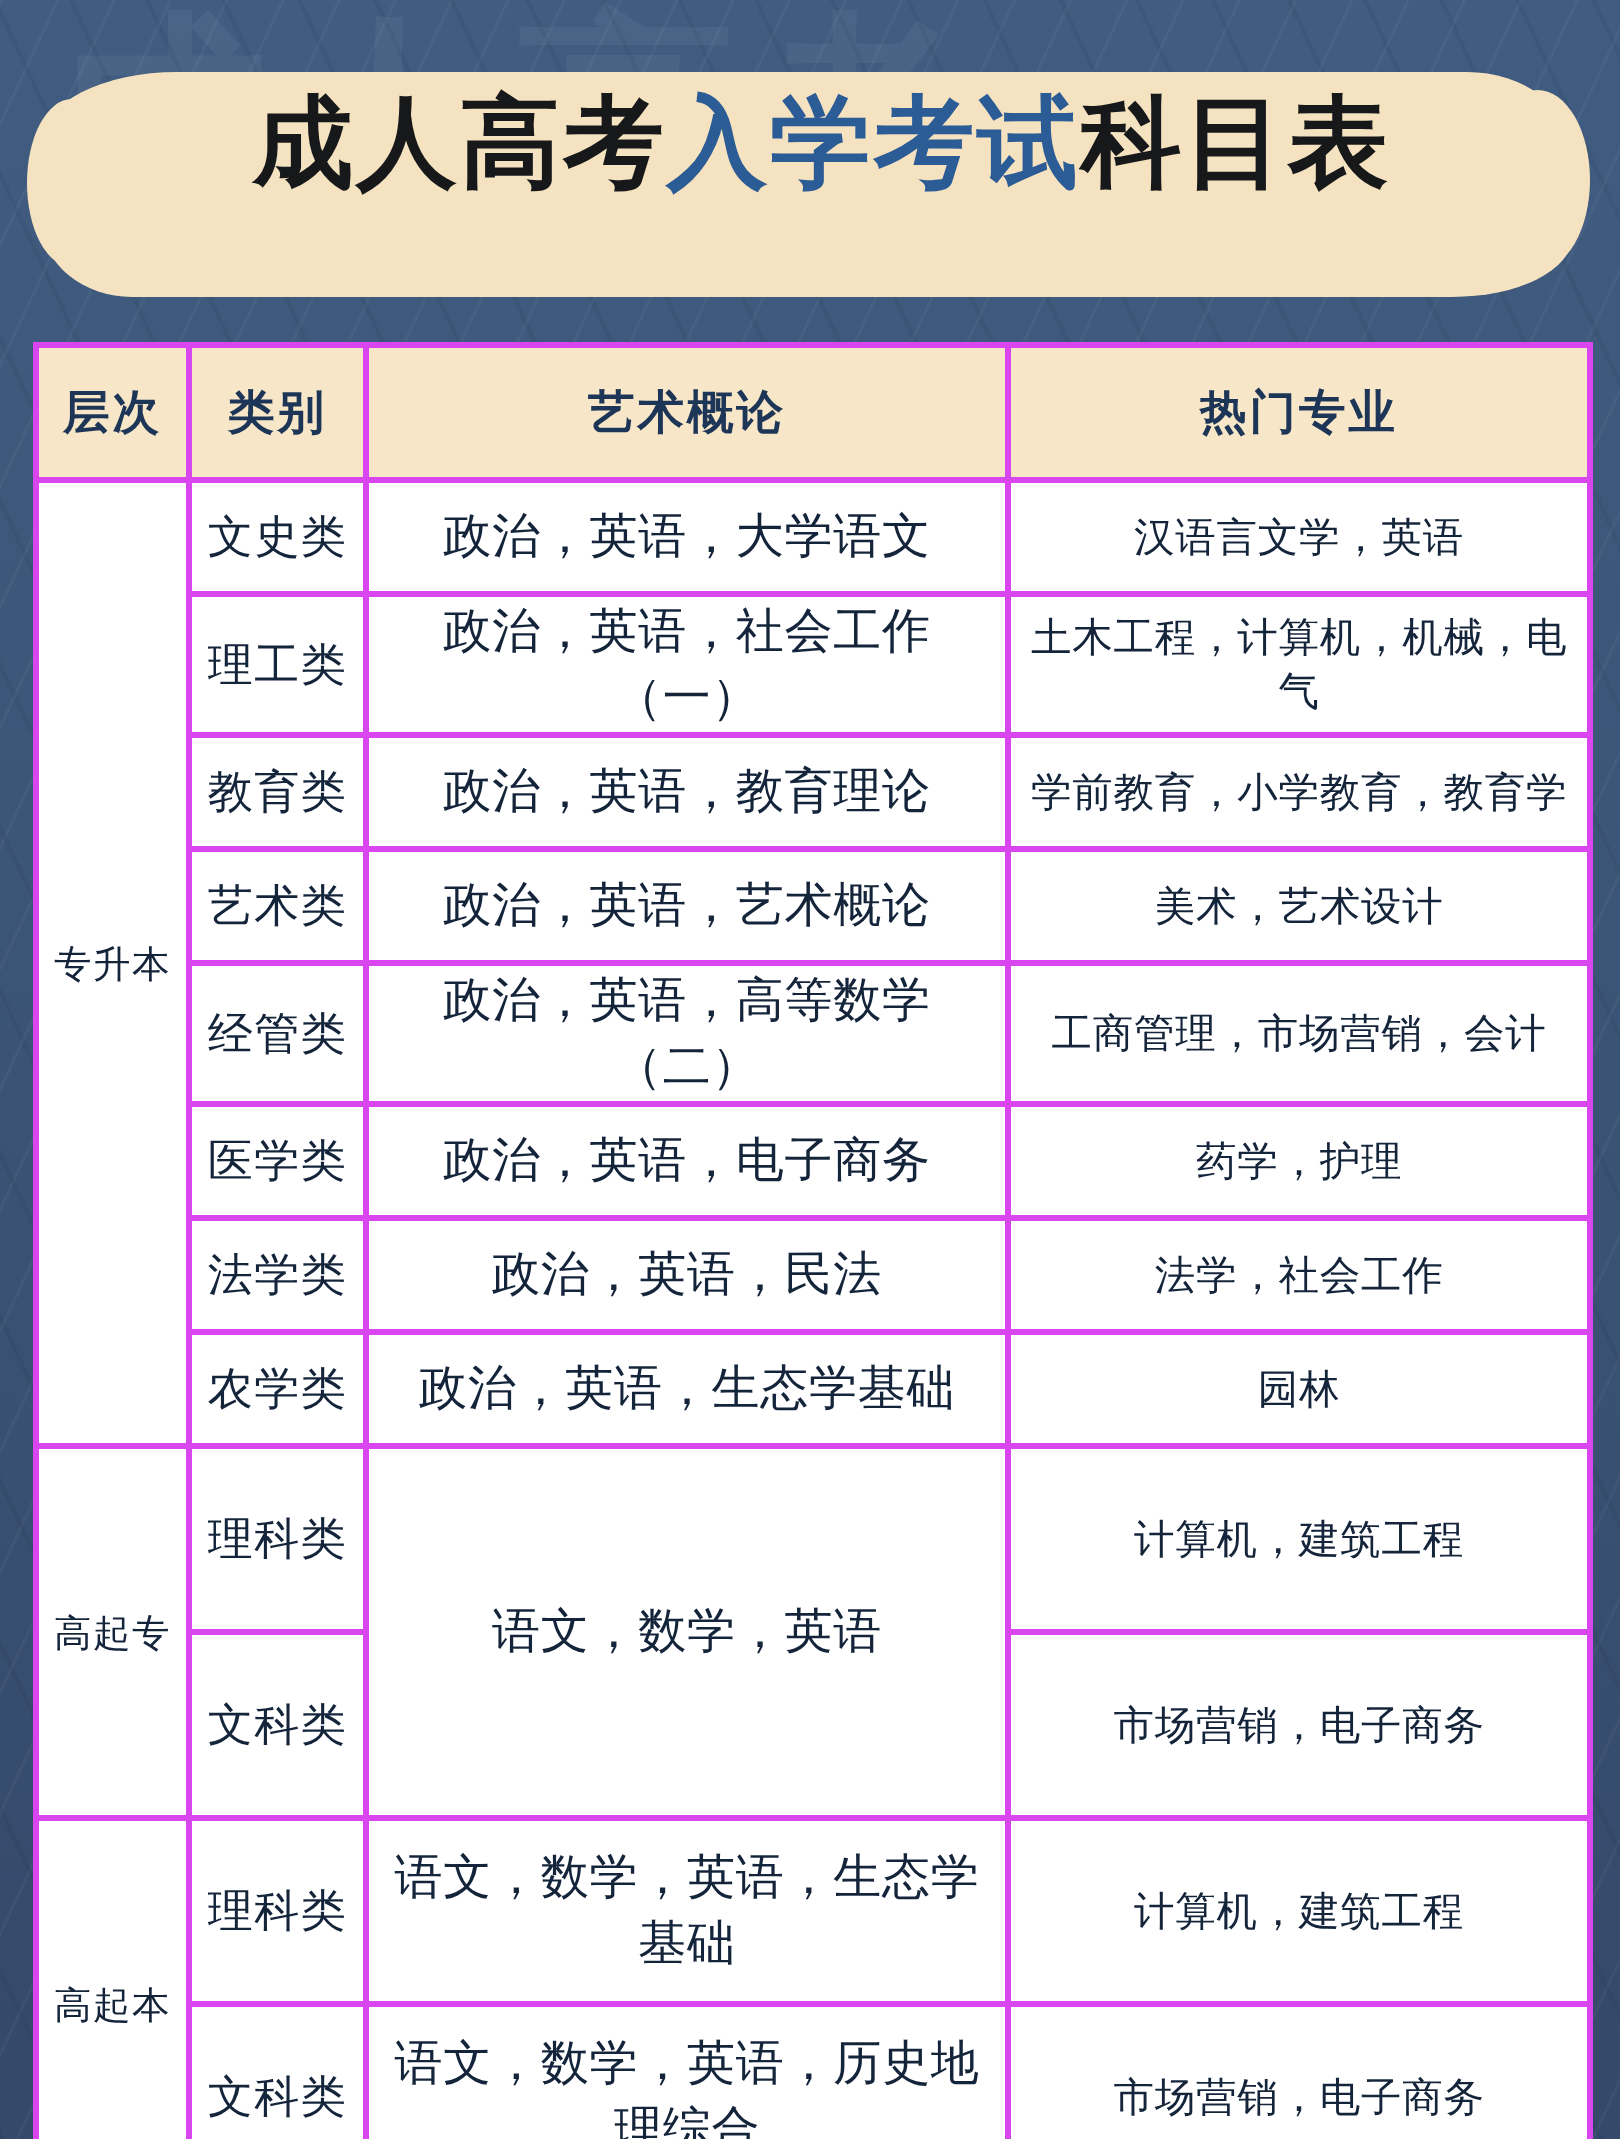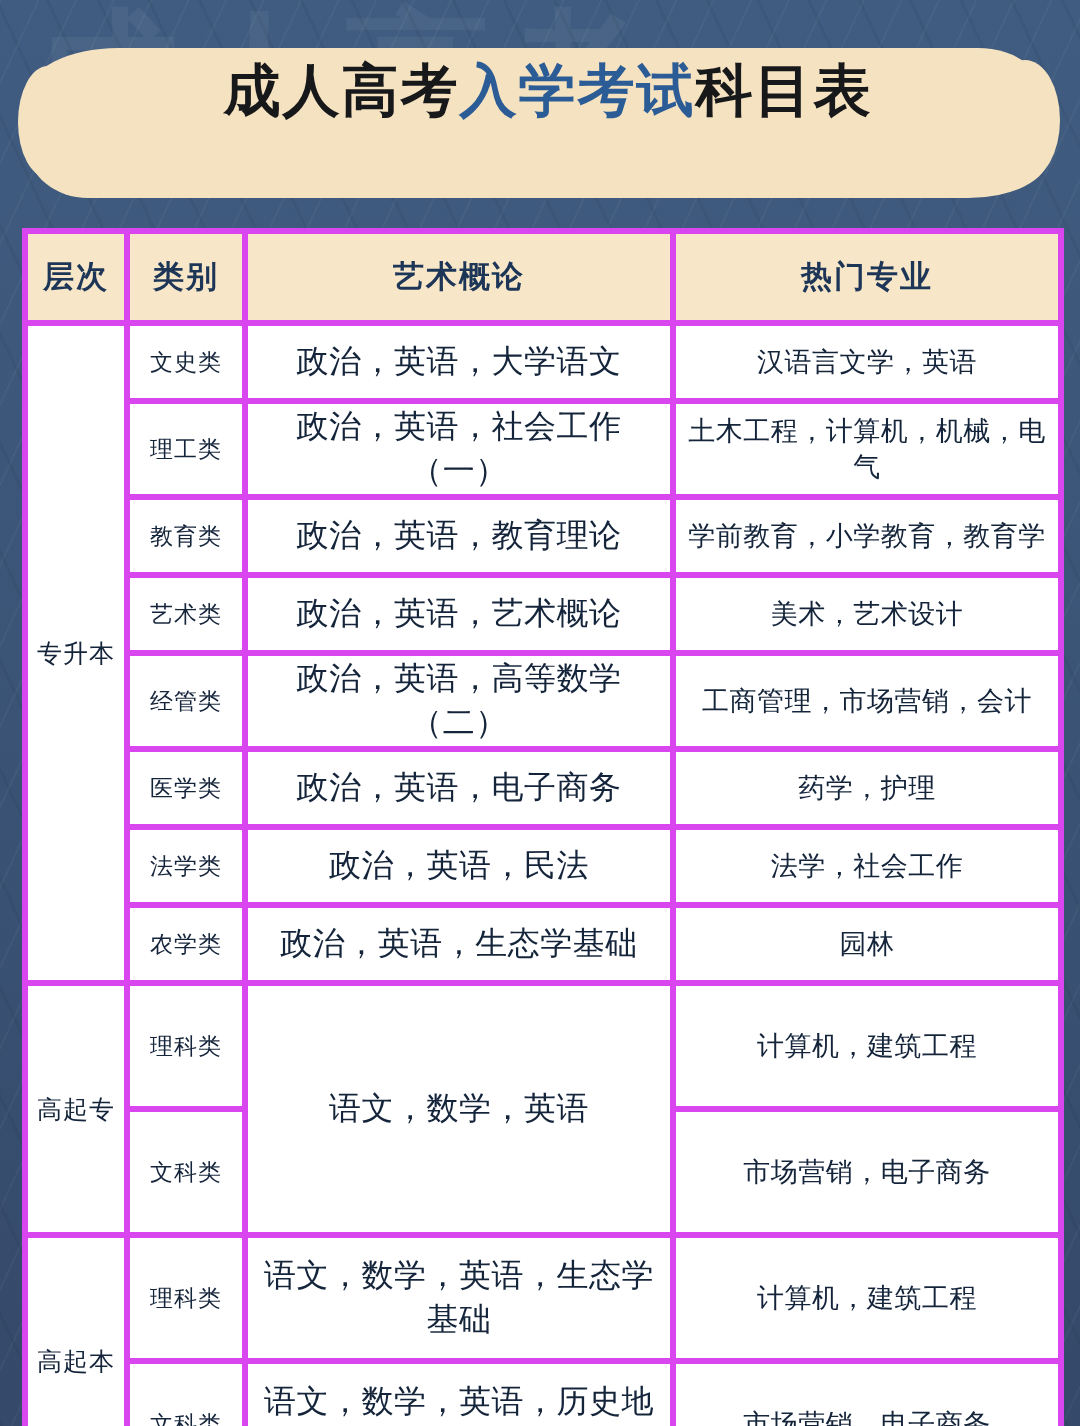--- a/index.html
+++ b/index.html
@@ -72,21 +72,21 @@
     height: 120px;
     background: #f5e2c0;
     border-radius: 50%;
   }
   .title-text {
     position: absolute;
     left: 16px;
     right: 0;
     top: 28px;
     text-align: center;
-    font-size: 57px;
+    font-size: 67px;
     line-height: 1;
     font-weight: 800;
     letter-spacing: 2px;
     font-family: "Liberation Sans", "DejaVu Sans", sans-serif;
     white-space: nowrap;
   }
   .t-dark { color: #17181a; }
   .t-blue { color: #2c5c96; }
 
   table.subject-table {
@@ -94,21 +94,21 @@
     z-index: 2;
     margin: 24px 22px 0 22px;
     width: calc(100% - 44px);
     border-collapse: collapse;
     background: #ffffff;
     table-layout: fixed;
     font-family: "Liberation Serif", "DejaVu Serif", serif;
   }
   table.subject-table th,
   table.subject-table td {
-    border: 6px solid #d946ef;
+    border: 4px solid #d946ef;
     text-align: center;
     vertical-align: middle;
     color: #14243a;
   }
   table.subject-table thead th {
     background: #f7e7c8;
     color: #1d3557;
     font-weight: 800;
     font-size: 31px;
     height: 84px;
@@ -119,21 +119,21 @@
   col.c-sub   { width: 428px; }
   col.c-major { width: 388px; }
 
   td.level-cell {
     font-size: 25px;
     font-weight: 400;
     letter-spacing: 1px;
     color: #14243a;
   }
   td.cat-cell {
-    font-size: 23px;
+    font-size: 30px;
     letter-spacing: 1px;
   }
   td.sub-cell {
     font-size: 32px;
     letter-spacing: 0.5px;
   }
   td.major-cell {
     font-size: 27px;
     letter-spacing: 0.5px;
   }

